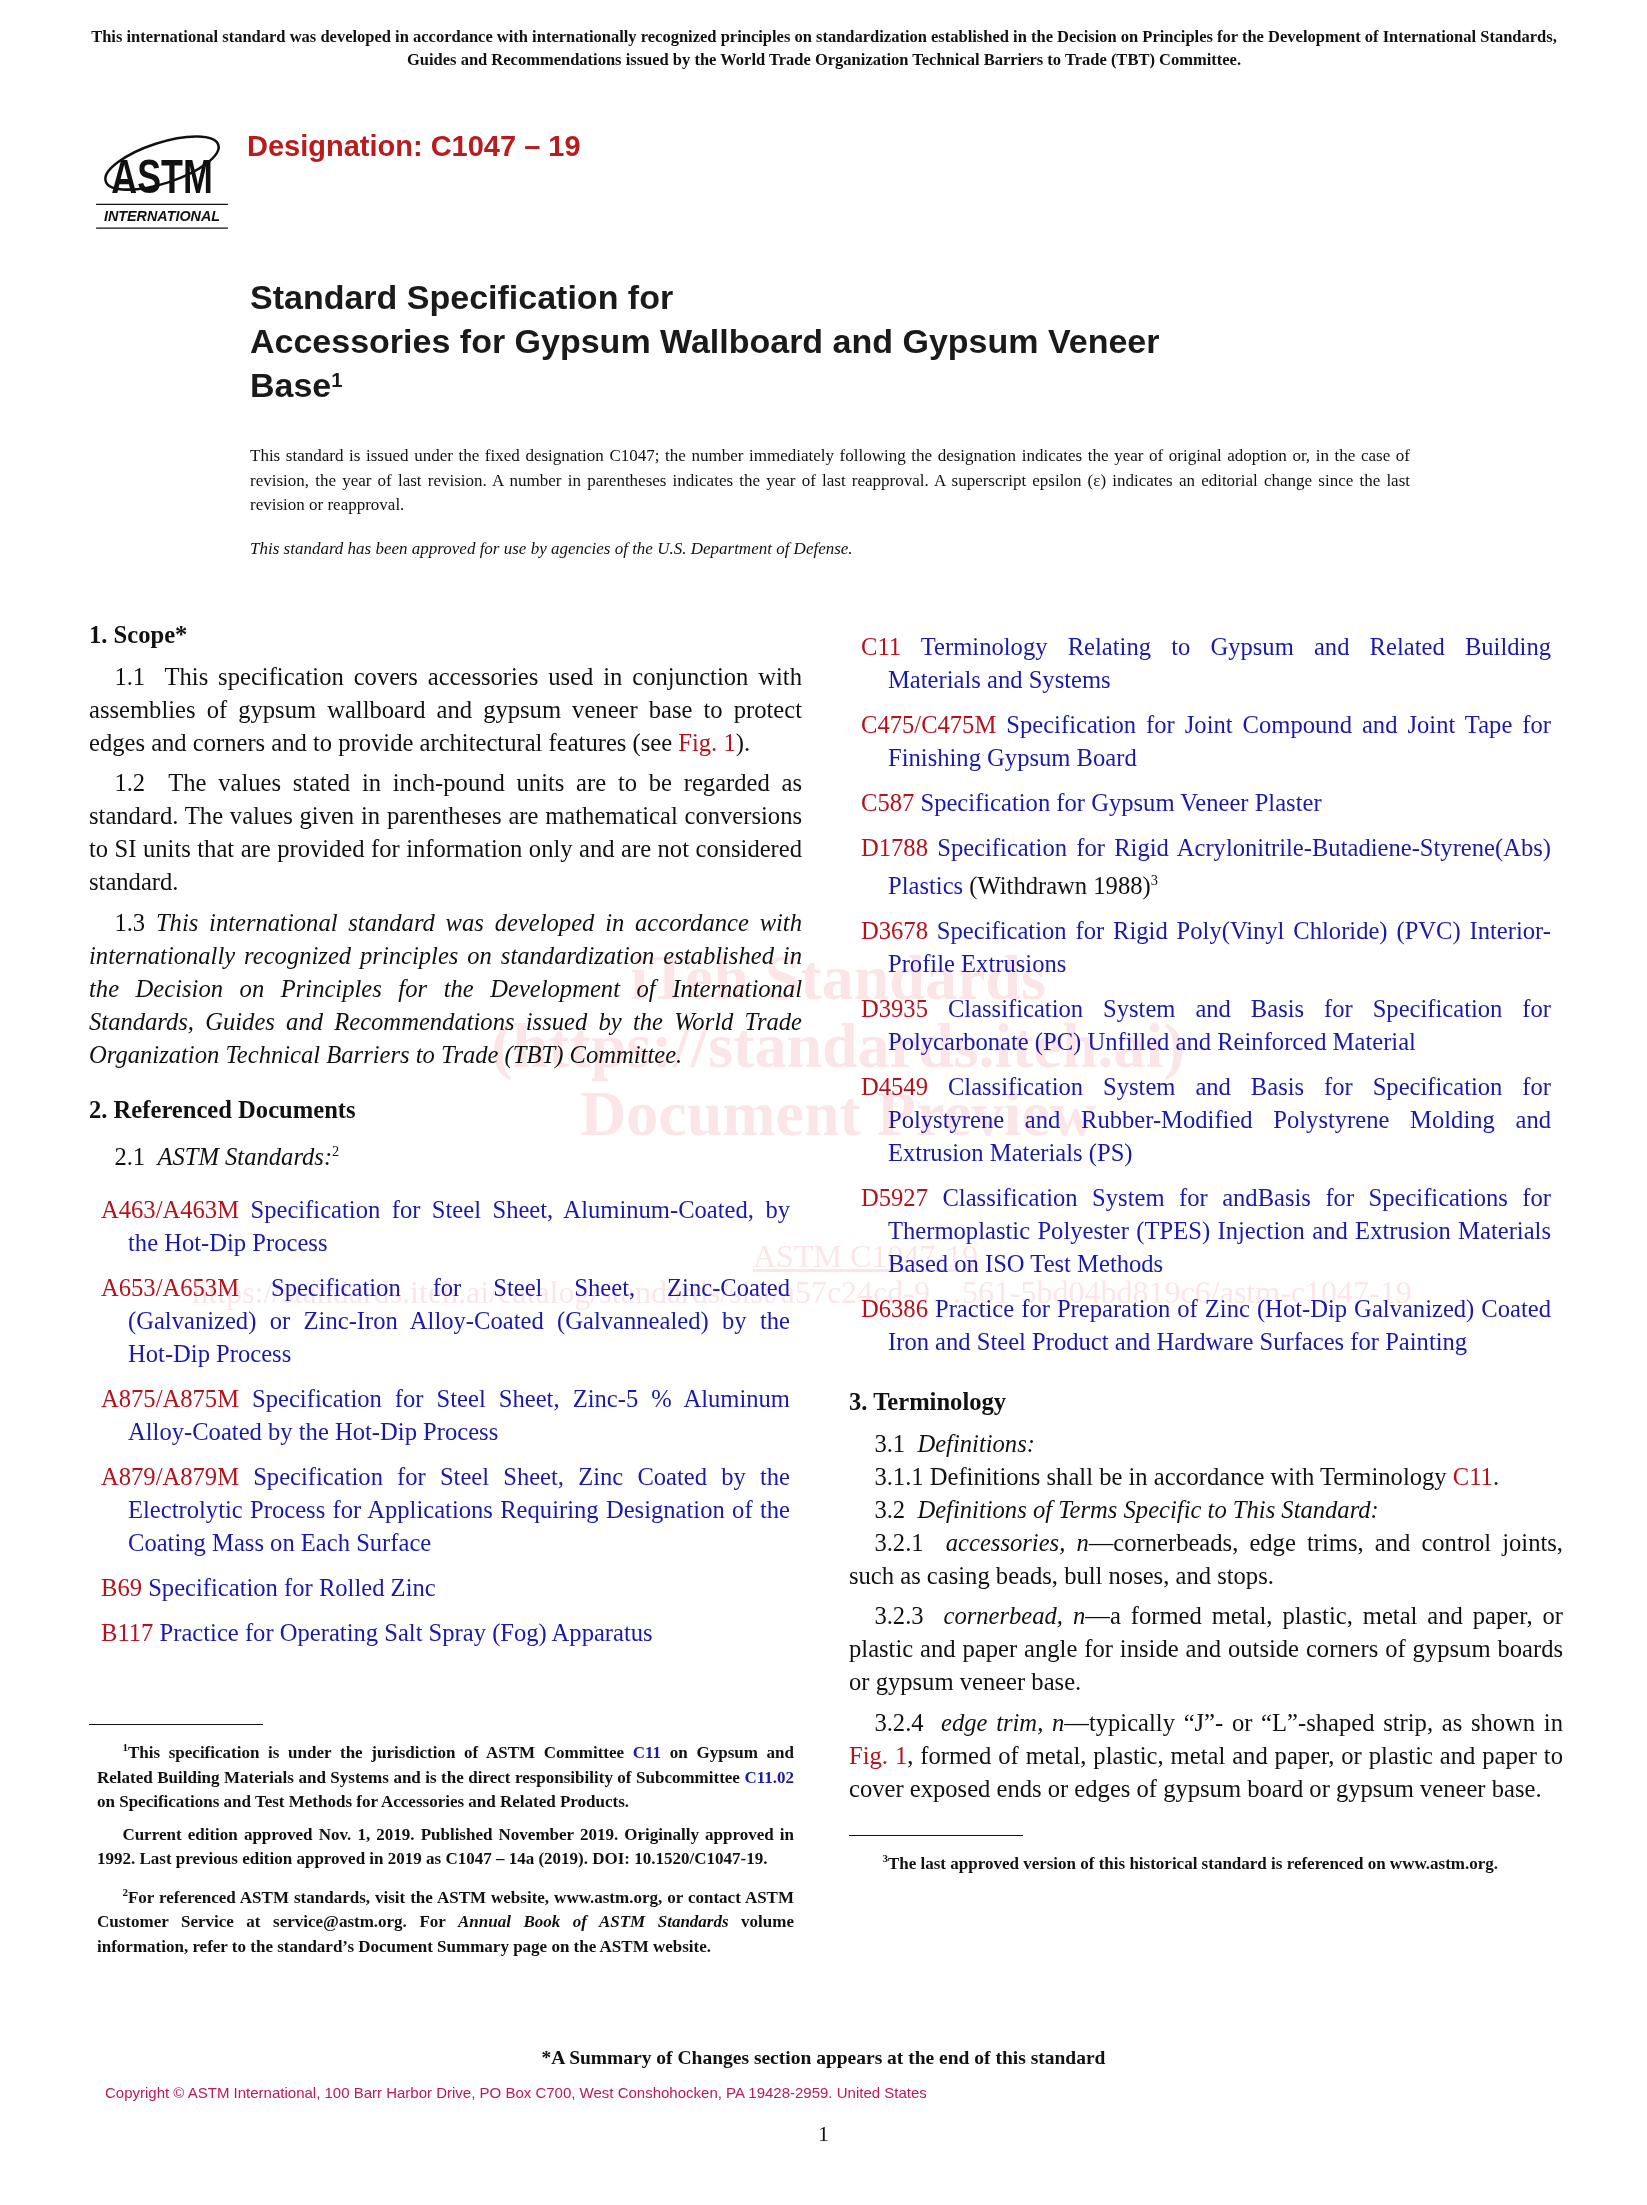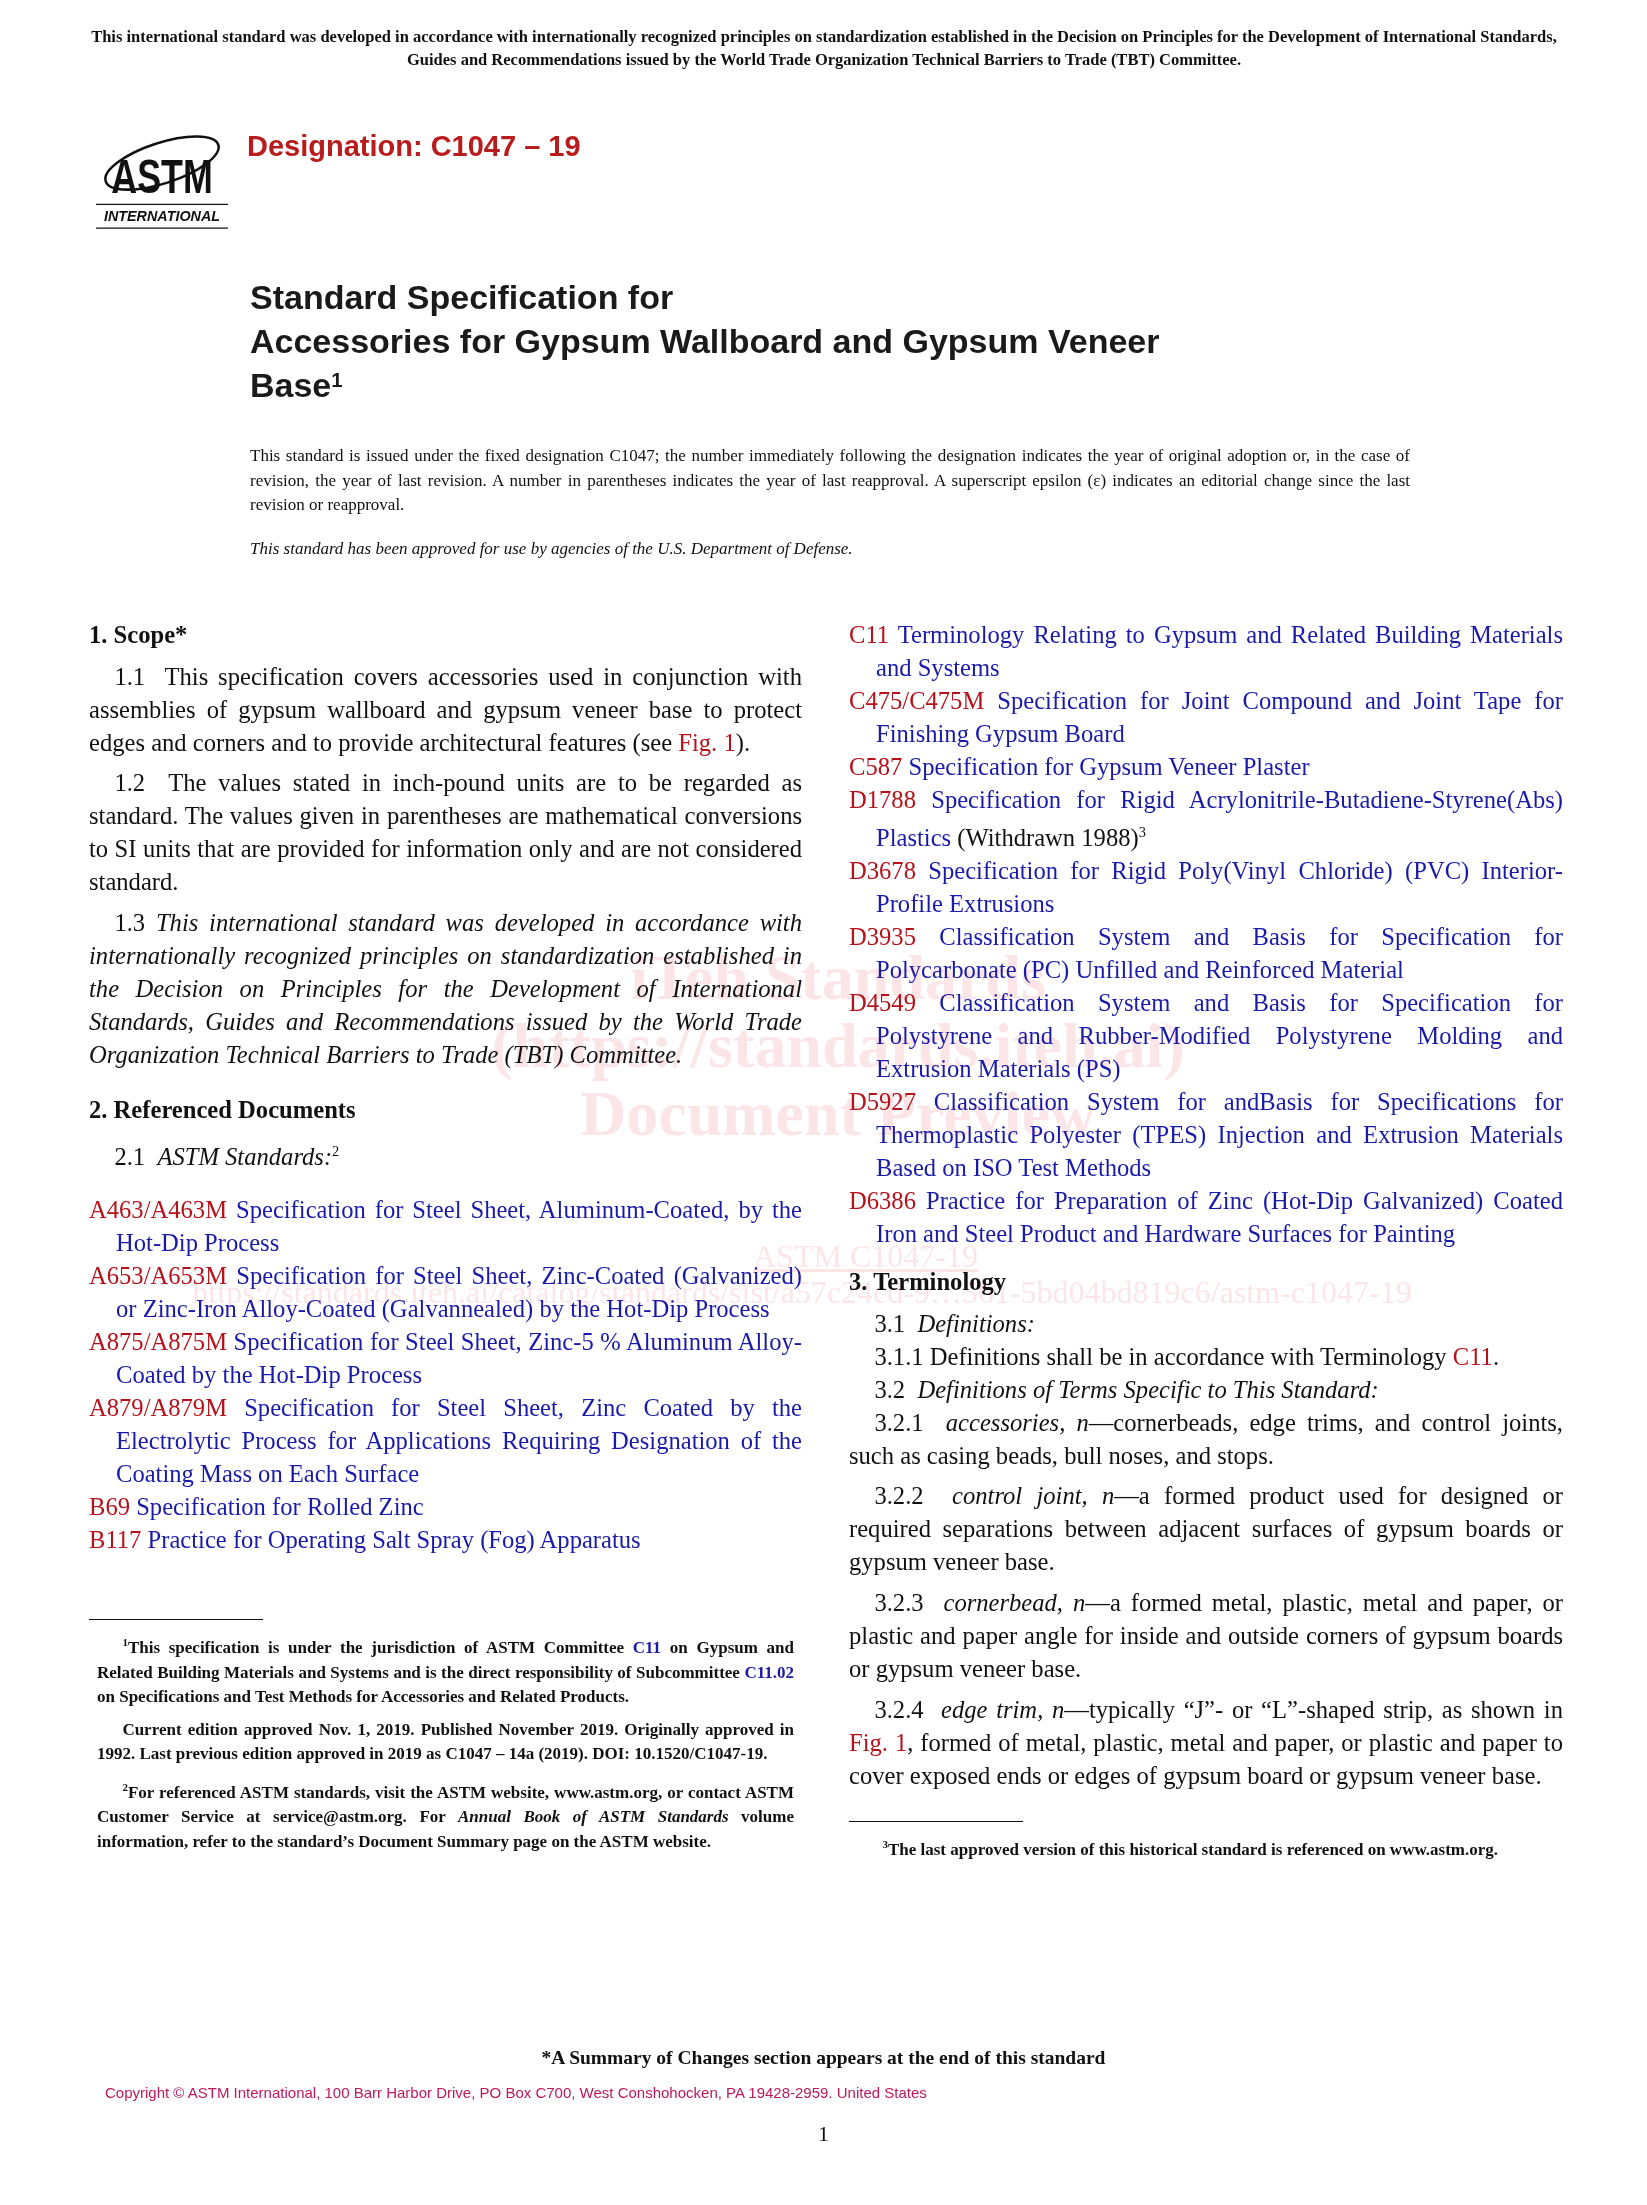--- a/index.html
+++ b/index.html
@@ -17,21 +17,21 @@
   .preamble{left:250px;top:444px;width:1160px;font-size:17px;line-height:24.6px;text-align:justify;}
   .dod{left:250px;top:539px;font-size:17px;font-style:italic;}
   .col{position:absolute;top:618px;width:713px;font-size:24.6px;line-height:33px;}
   .col-left{left:89px;}
   .col-right{left:849px;width:714px;}
   h2{margin:0 0 8.5px 0;font-size:24.6px;font-weight:bold;}
   p{margin:0 0 7.6px 0;text-align:justify;}
   .ind{text-indent:25.4px;}
   .red{color:#b5121b;}
   .blue{color:#1a1aa8;}
-  .ref{padding-left:27px;text-indent:-27px;margin:0;text-align:justify;}
+  .ref{padding-left:27px;text-indent:-27px;margin:12px;text-align:justify;}
   .ref .code{color:#b5121b;}
   .ref .desc{color:#1a1aa8;}
   .ref .note{color:#111;}
   .sec-gap{height:15.2px;}
   .fn-rule{width:174px;border-top:1.7px solid #111;margin:0 0 10.2px 0;}
   .fn{font-size:17px;line-height:24.6px;text-align:justify;margin:8px;font-weight:bold;}
   .fn sup{font-size:11px;}
   .summary{left:0;top:2047px;width:1647px;text-align:center;font-weight:bold;font-size:19.5px;}
   .copyright{left:89px;top:2084px;font-family:"Liberation Sans",sans-serif;font-size:15px;color:#be185d;margin-left:16px;}
   .pageno{left:0;top:2121px;width:1647px;text-align:center;font-size:22px;}
@@ -111,21 +111,20 @@
       <p class="ref"><span class="code">D5927</span> <span class="desc">Classification System for andBasis for Specifications for Thermoplastic Polyester (TPES) Injection and Extrusion Materials Based on ISO Test Methods</span></p>
       <p class="ref"><span class="code">D6386</span> <span class="desc">Practice for Preparation of Zinc (Hot-Dip Galvanized) Coated Iron and Steel Product and Hardware Surfaces for Painting</span></p>
     </div>
   <div class="sec-gap"></div>
   <h2>3. Terminology</h2>
   <p class="ind" style="margin-bottom:0"><span>3.1</span>&nbsp; <i>Definitions:</i></p>
   <p class="ind" style="margin-bottom:0"><span>3.1.1</span> <span>Definitions shall be in accordance with Terminology </span><span class="red">C11</span><span>.</span></p>
   <p class="ind" style="margin-bottom:0"><span>3.2</span>&nbsp; <i>Definitions of Terms Specific to This Standard:</i></p>
   <div id="terms">
       <p class="ind"><span>3.2.1</span>&nbsp; <i>accessories, n</i><span>—cornerbeads, edge trims, and control joints, such as casing beads, bull noses, and stops.</span></p>
-      <p class="ind"><span>3.2.2</span>&nbsp; <i>control joint, n</i><span>—a formed product used for designed or required separations between adjacent surfaces of gypsum boards or gypsum veneer base.</span></p>
       <p class="ind"><span>3.2.3</span>&nbsp; <i>cornerbead, n</i><span>—a formed metal, plastic, metal and paper, or plastic and paper angle for inside and outside corners of gypsum boards or gypsum veneer base.</span></p>
     </div>
   <p class="ind"><span>3.2.4</span>&nbsp; <i>edge trim, n</i><span>—typically “J”- or “L”-shaped strip, as shown in </span><span class="red">Fig. 1</span><span>, formed of metal, plastic, metal and paper, or plastic and paper to cover exposed ends or edges of gypsum board or gypsum veneer base.</span></p>
 
   <div style="height:22px"></div>
   <div class="fn-rule"></div>
   <p class="fn ind"><sup>3</sup><span>The last approved version of this historical standard is referenced on www.astm.org.</span></p>
 </div>
 
 <div class="abs summary">*A Summary of Changes section appears at the end of this standard</div>

